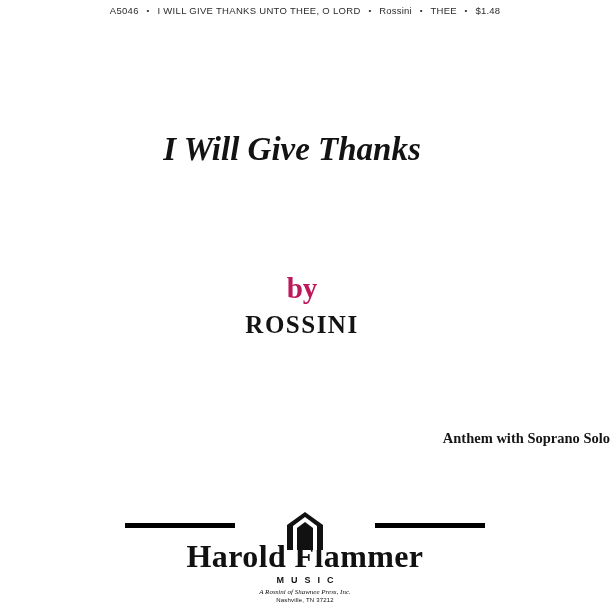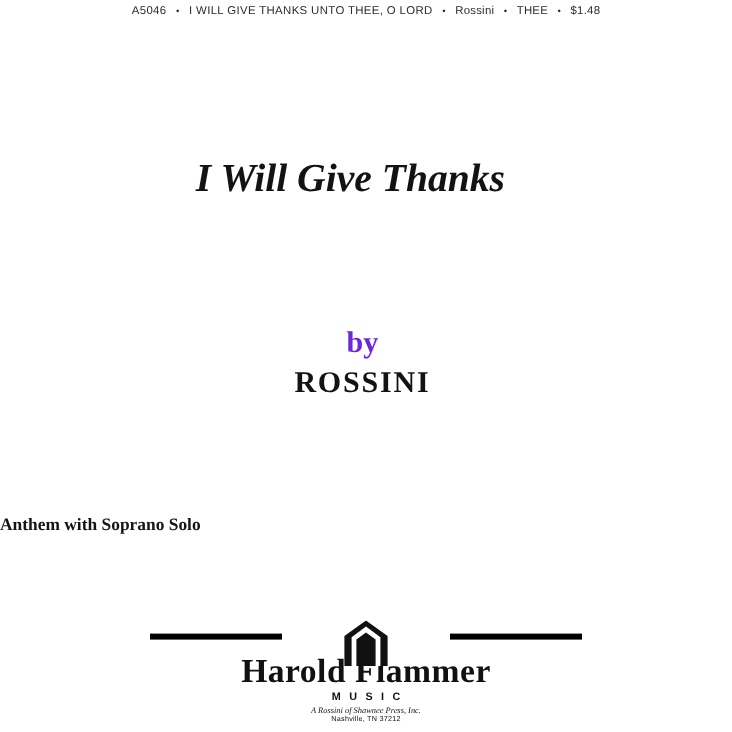--- a/index.html
+++ b/index.html
@@ -67,43 +67,43 @@
   .by-block {
     position: absolute;
     top: 272px;
     left: 0;
     width: 610px;
     text-align: center;
     font-family: "Liberation Serif", serif;
   }
   .by-word {
     display: block;
-    font-size: 25px;
-    font-weight: bold;
-    color: #6d28d9;
+    font-size: 29px;
+    font-weight: bold;
+    color: #be185d;
     letter-spacing: 0px;
     padding-right: 6px;
   }
   .composer-name {
     display: block;
     margin-top: 6px;
     font-size: 25px;
     font-weight: bold;
     letter-spacing: 1.5px;
     color: #131313;
     padding-right: 6px;
   }
 
   
   .subtitle {
     position: absolute;
     top: 430px;
     left: 0;
     width: 610px;
-    text-align: left;
+    text-align: right;
     font-family: "Liberation Serif", serif;
     font-weight: bold;
     font-size: 14.5px;
     color: #151515;
   }
 
   
   .publisher {
     position: absolute;
     bottom: 4px;
@@ -134,21 +134,21 @@
     position: absolute;
     left: 50%;
     top: 0;
     margin-left: -22px;
     width: 44px;
     height: 38px;
   }
   .pub-name {
     font-family: "Liberation Serif", serif;
     font-weight: bold;
-    font-size: 28px;
+    font-size: 32px;
     letter-spacing: 0.4px;
     color: #111;
     margin-top: -2px;
     line-height: 1.05;
   }
   .pub-music {
     font-family: Liberation Sans, sans-serif;
     font-weight: bold;
     font-size: 9px;
     letter-spacing: 7px;

